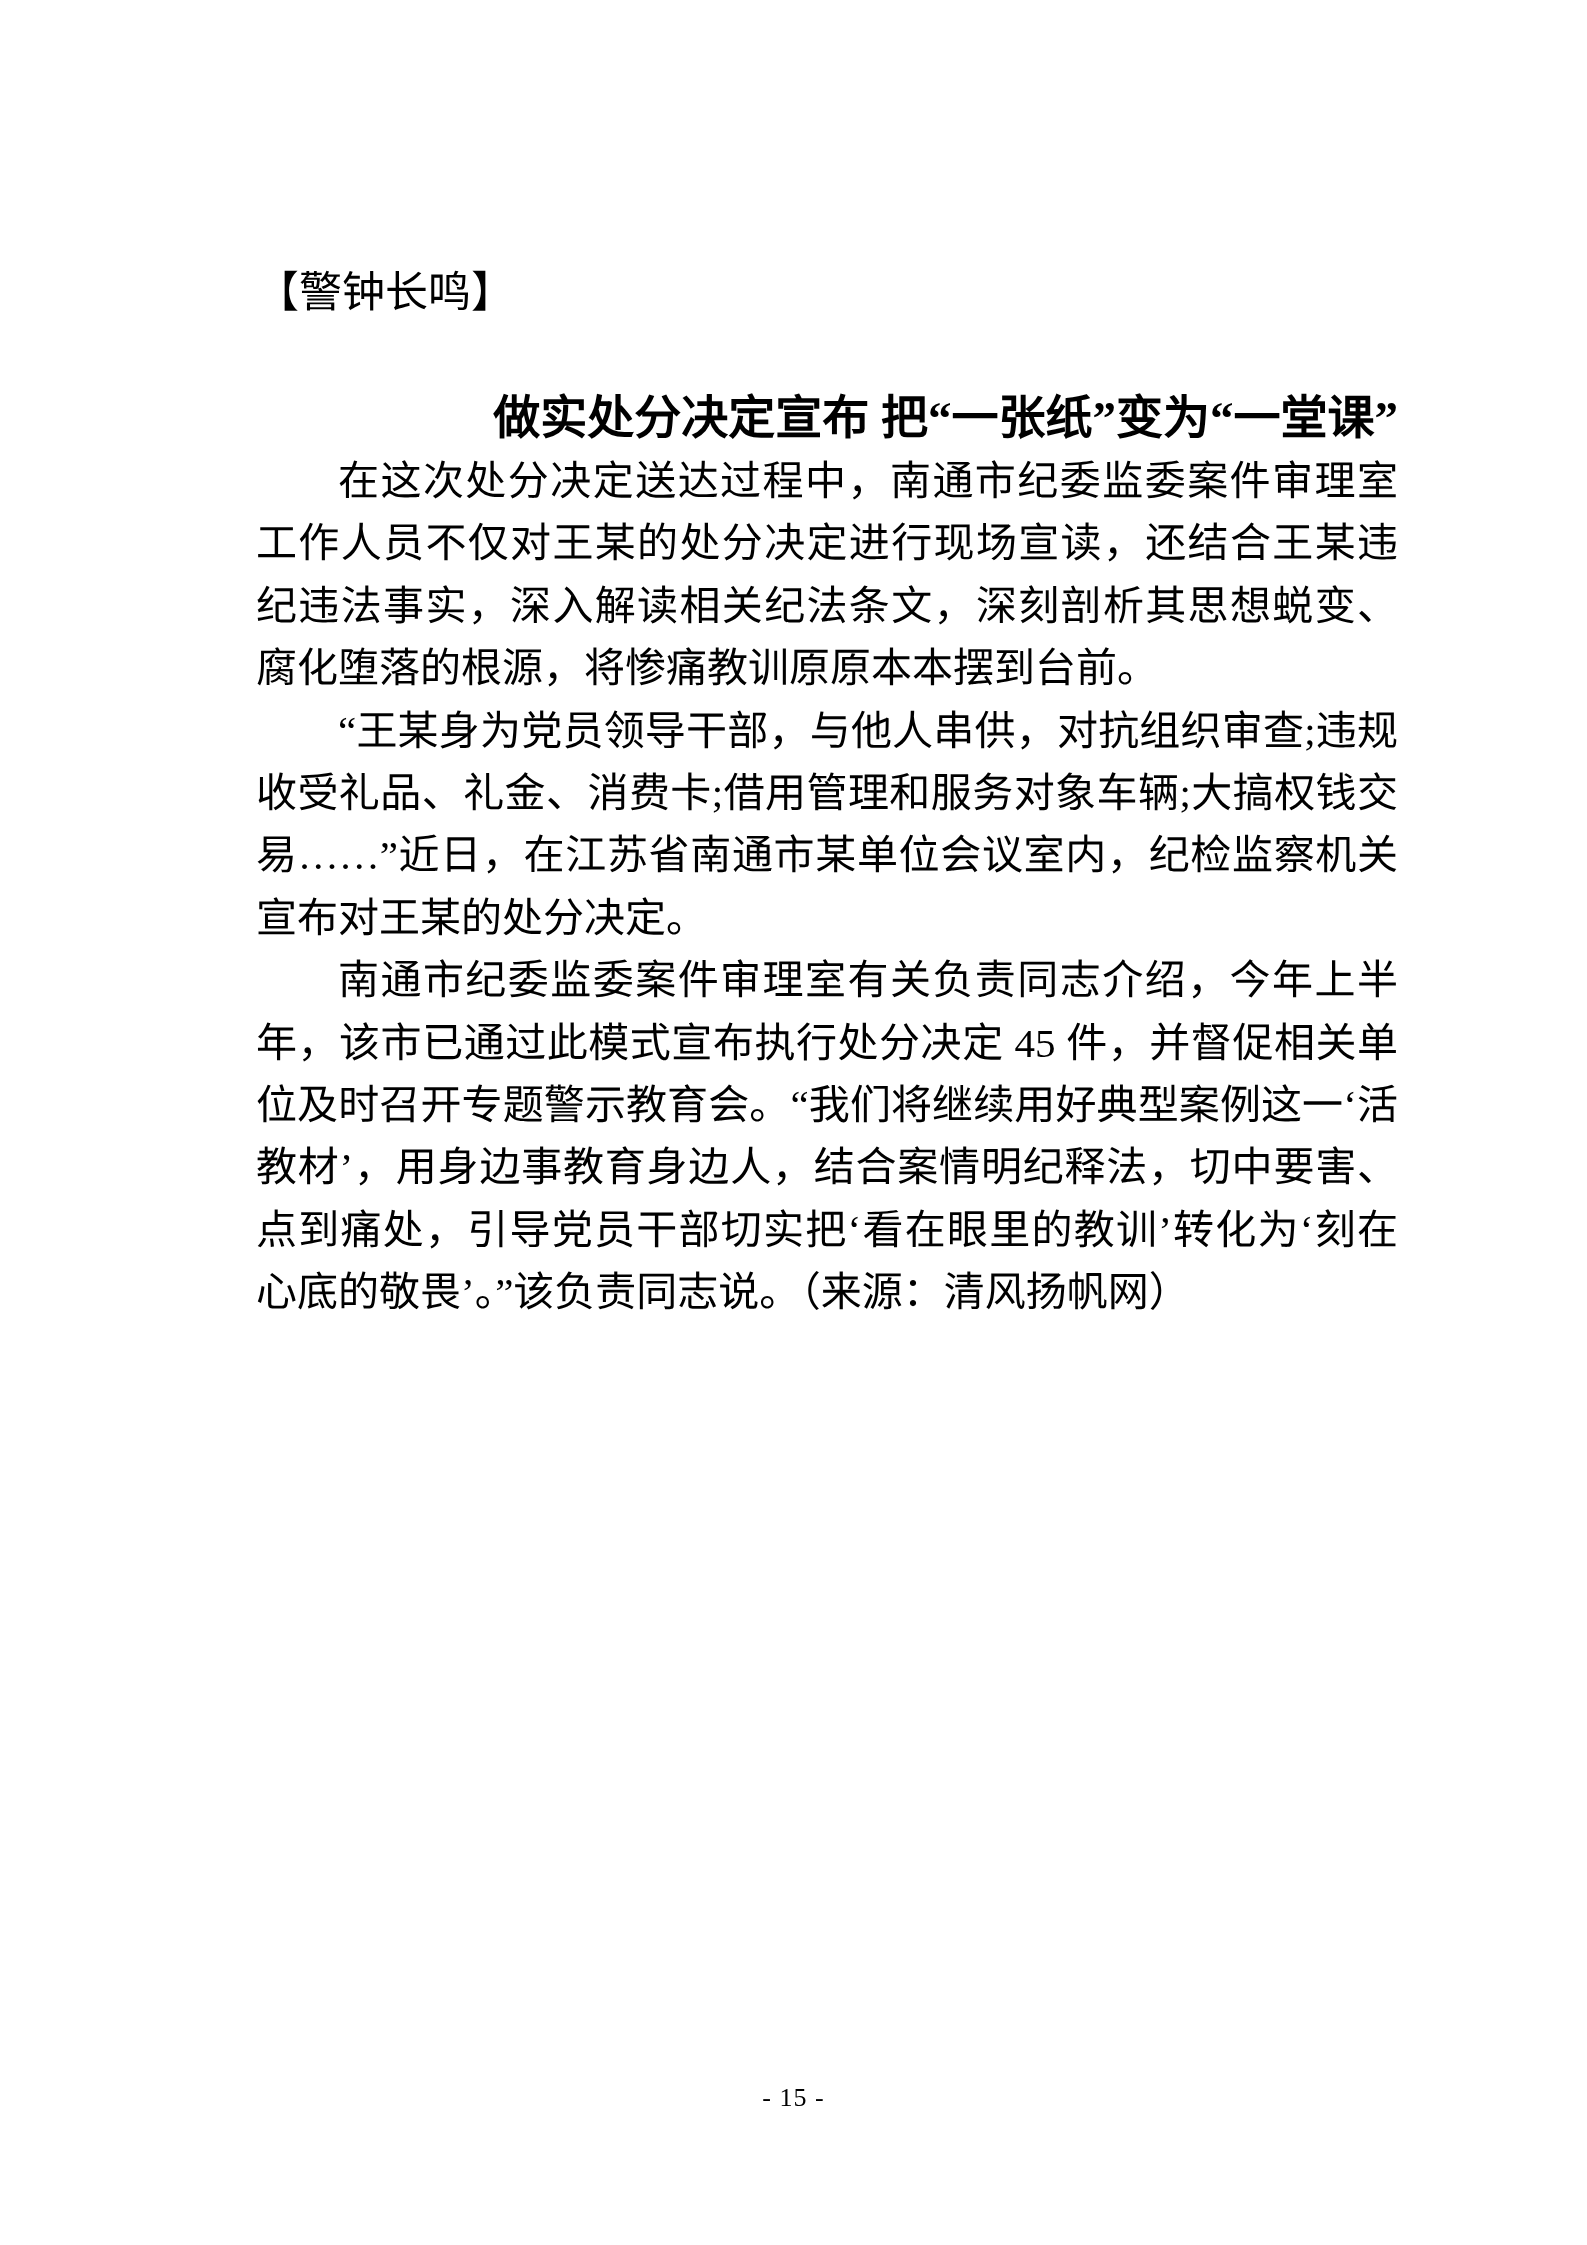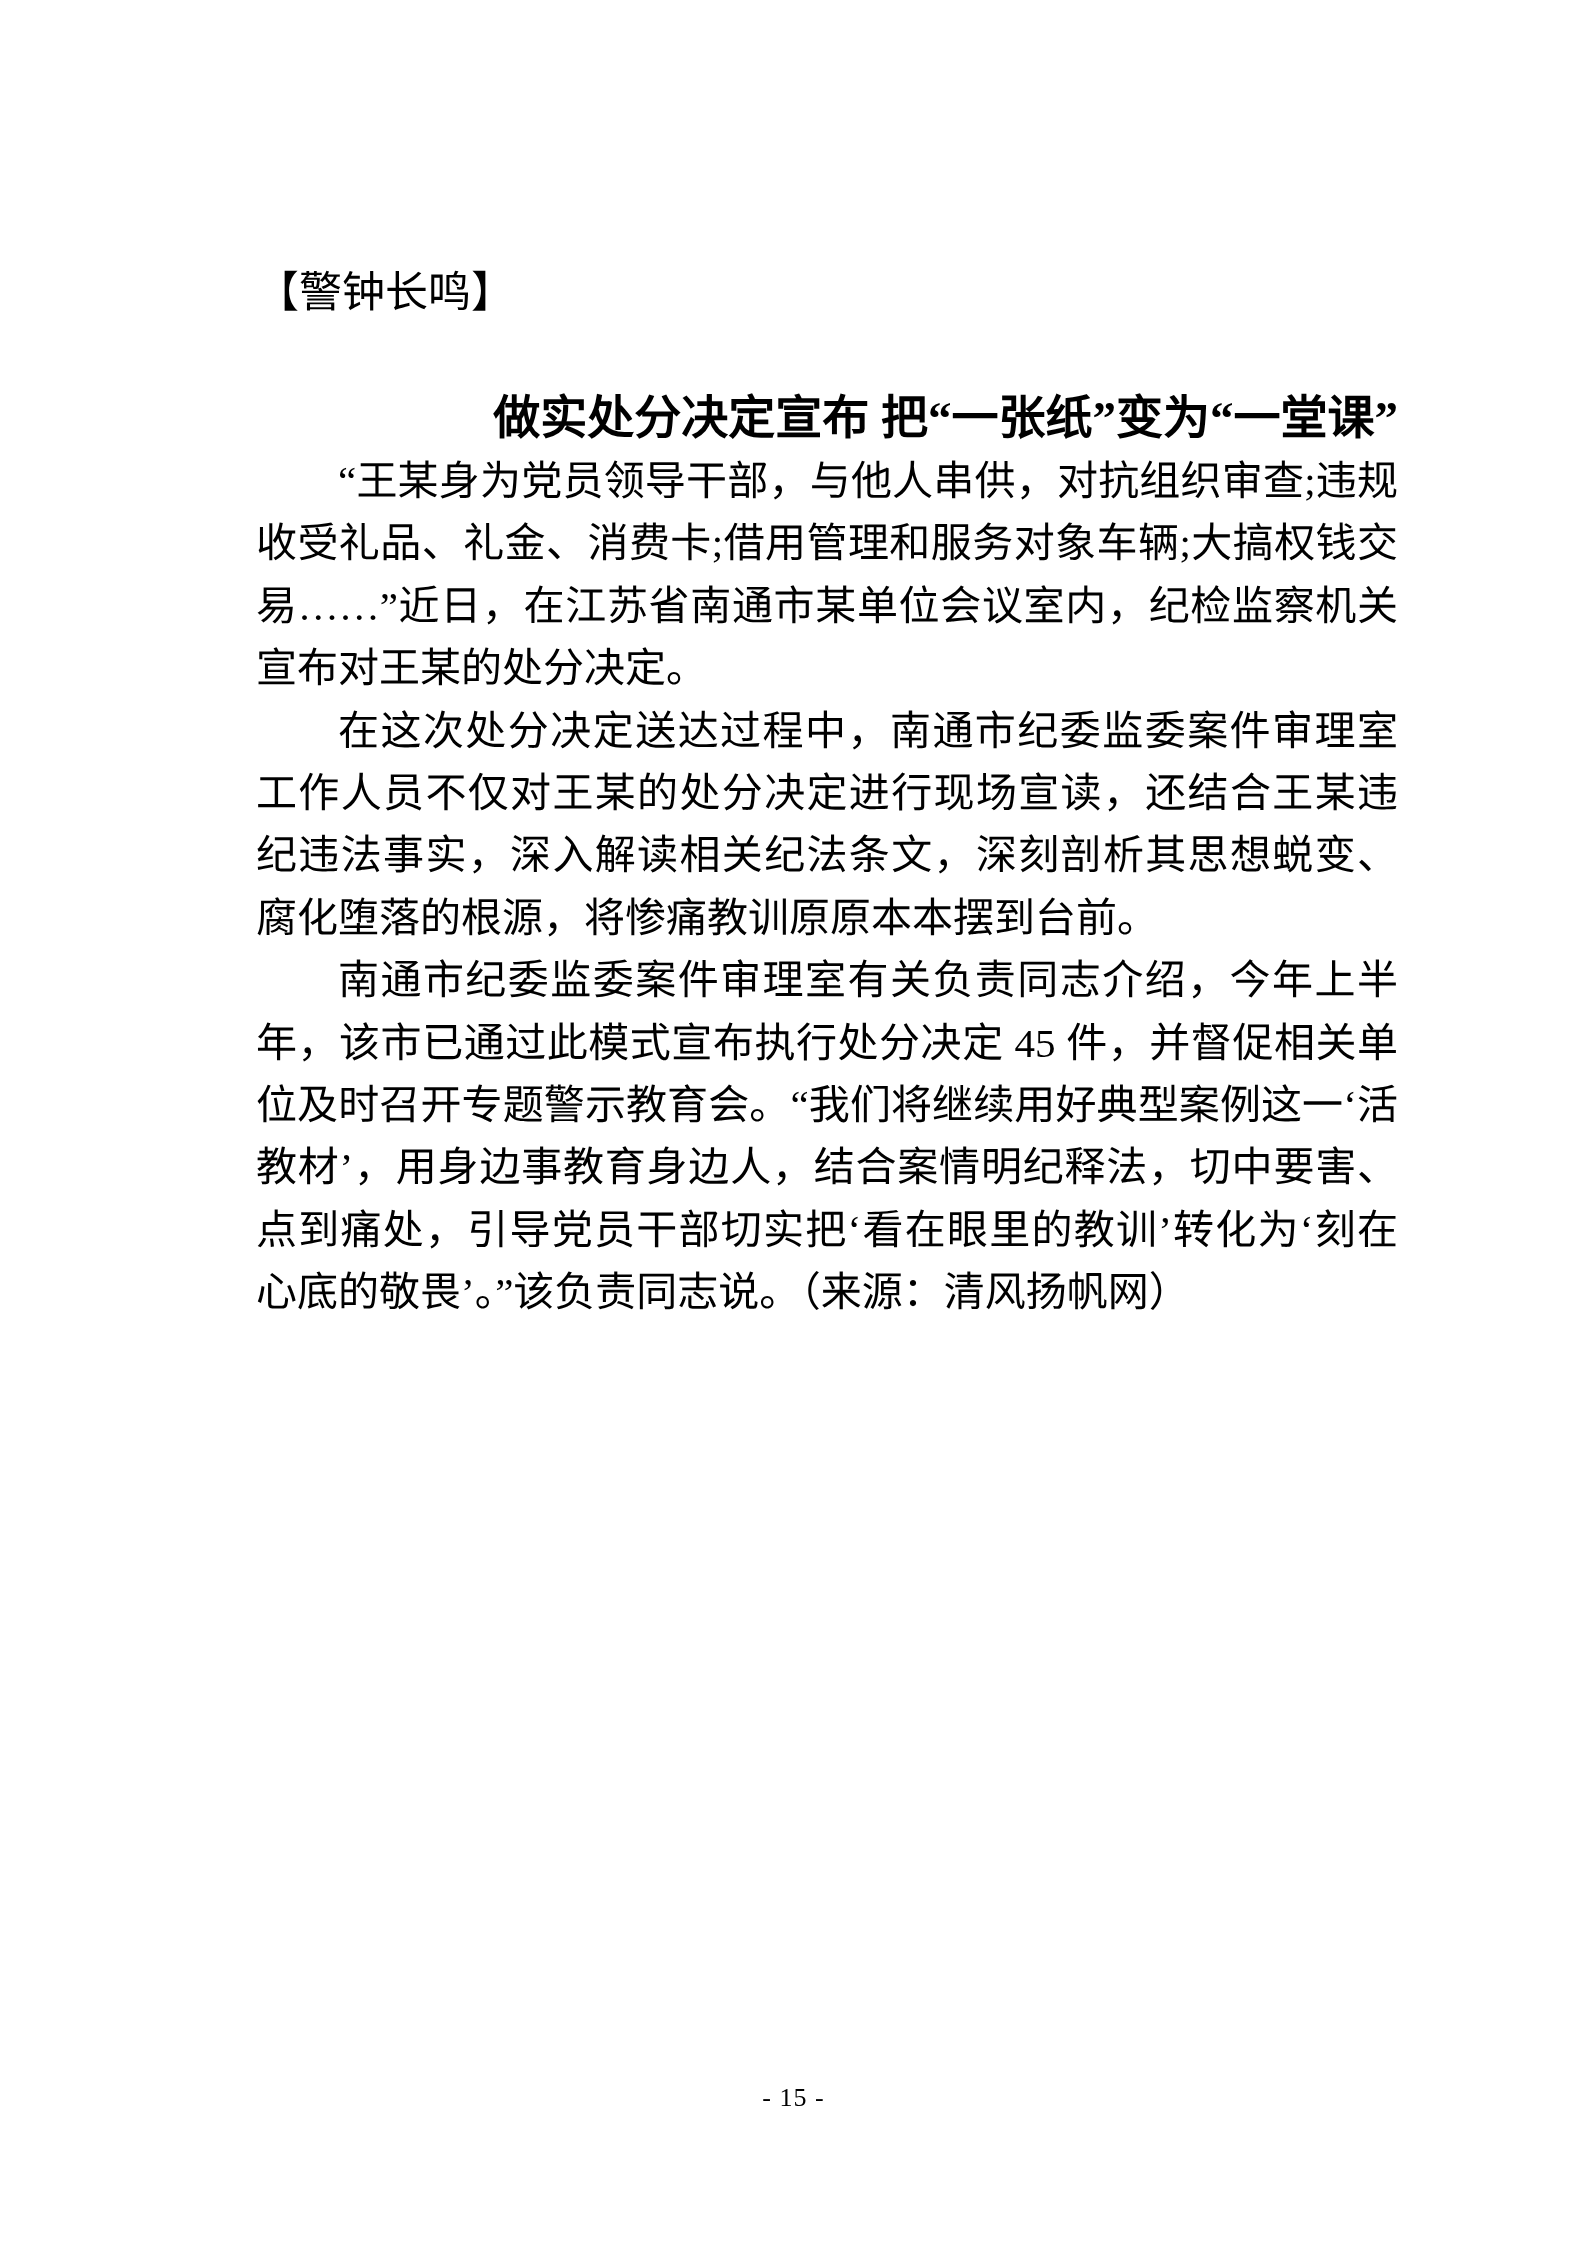--- a/index.html
+++ b/index.html
@@ -58,19 +58,19 @@
   }
 </style>
 </head>
 <body>
 
 <div class="page">
   <div class="content">
     <div class="section-tag">【警钟长鸣】</div>
     <h1 class="title">做实处分决定宣布 把“一张纸”变为“一堂课”</h1>
     <div class="body">
+      <p>在这次处分决定送达过程中，南通市纪委监委案件审理室工作人员不仅对王某的处分决定进行现场宣读，还结合王某违纪违法事实，深入解读相关纪法条文，深刻剖析其思想蜕变、腐化堕落的根源，将惨痛教训原原本本摆到台前。</p>
       <p>“王某身为党员领导干部，与他人串供，对抗组织审查;违规收受礼品、礼金、消费卡;借用管理和服务对象车辆;大搞权钱交易……”近日，在江苏省南通市某单位会议室内，纪检监察机关宣布对王某的处分决定。</p>
-      <p>在这次处分决定送达过程中，南通市纪委监委案件审理室工作人员不仅对王某的处分决定进行现场宣读，还结合王某违纪违法事实，深入解读相关纪法条文，深刻剖析其思想蜕变、腐化堕落的根源，将惨痛教训原原本本摆到台前。</p>
       <p>南通市纪委监委案件审理室有关负责同志介绍，今年上半年，该市已通过此模式宣布执行处分决定 45 件，并督促相关单位及时召开专题警示教育会。“我们将继续用好典型案例这一‘活教材’，用身边事教育身边人，结合案情明纪释法，切中要害、点到痛处，引导党员干部切实把‘看在眼里的教训’转化为‘刻在心底的敬畏’。”该负责同志说。（来源：清风扬帆网）</p>
     </div>
   </div>
   <div class="page-number">- 15 -</div>
 </div>
 
 </body></html>

